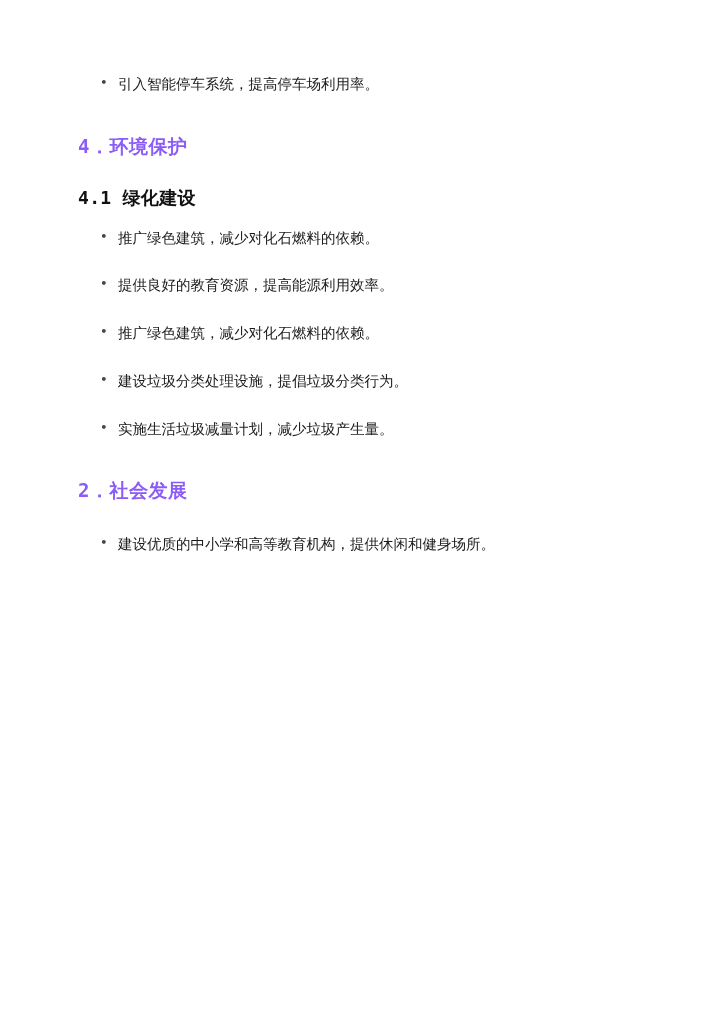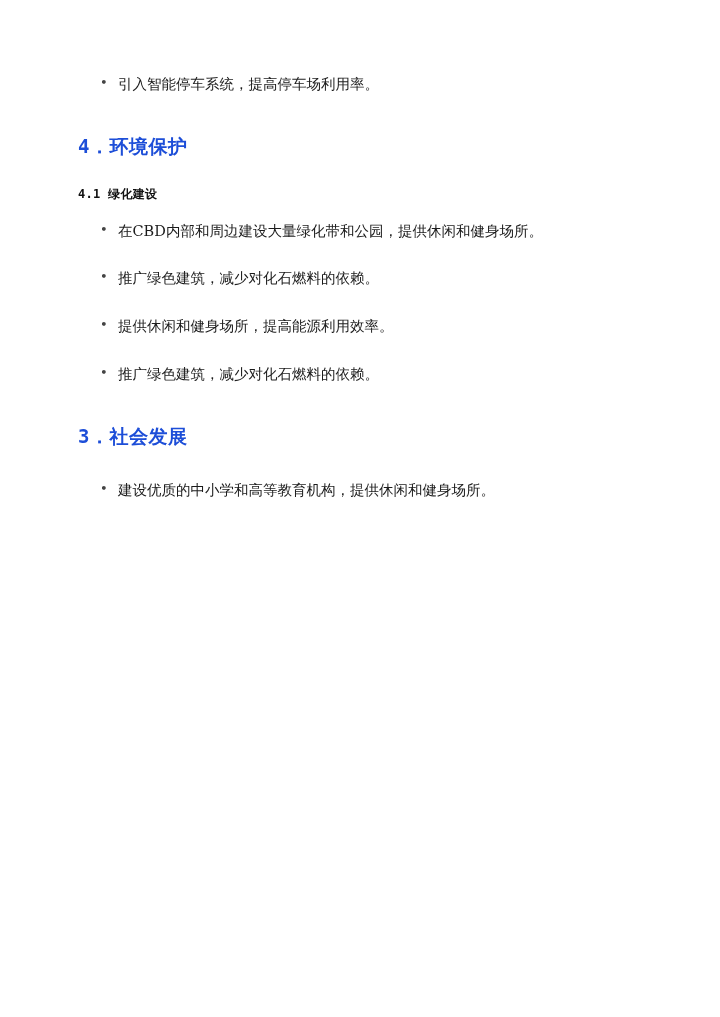--- a/index.html
+++ b/index.html
@@ -24,25 +24,25 @@
   }
   .doc-body {
     width: 100%;
   }
   h2.heading-1 {
     font-family: "DejaVu Sans Mono", monospace;
     font-size: 19px;
     font-weight: bold;
     letter-spacing: 0.5px;
     margin: 34px 0 26px 0;
-    color: #1d4ed8;
+    color: #8b5cf6;
   }
   h3.heading-2 {
     font-family: "DejaVu Sans Mono", monospace;
-    font-size: 12px;
+    font-size: 18px;
     font-weight: bold;
     letter-spacing: 0.3px;
     margin: 26px 0 14px 0;
     color: #111111;
   }
   ul.bullet-list {
     list-style: none;
     margin: 0 0 6px 0;
     padding: 0;
   }
@@ -74,25 +74,28 @@
 <body>
 
 <div class="page">
   <div class="doc-body">
       <ul class="bullet-list">
         <li class="first-item">引入智能停车系统，提高停车场利用率。</li>
       </ul>
       <h2 class="heading-1">4．环境保护</h2>
       <h3 class="heading-2">4.1 绿化建设</h3>
       <ul class="bullet-list">
-        <li>在CBD内部和周边建设大量绿化带和公园，提供休闲和健身场所。</li>
         <li>推广绿色建筑，减少对化石燃料的依赖。</li>
       </ul>
       <ul class="bullet-list">
-        <li>提供休闲和健身场所，提高能源利用效率。</li>
+        <li>提供良好的教育资源，提高能源利用效率。</li>
         <li>推广绿色建筑，减少对化石燃料的依赖。</li>
       </ul>
-      <h2 class="heading-1">3．社会发展</h2>
+      <ul class="bullet-list">
+        <li>建设垃圾分类处理设施，提倡垃圾分类行为。</li>
+        <li>实施生活垃圾减量计划，减少垃圾产生量。</li>
+      </ul>
+      <h2 class="heading-1">2．社会发展</h2>
       <ul class="bullet-list">
         <li>建设优质的中小学和高等教育机构，提供休闲和健身场所。</li>
       </ul>
     </div>
 </div>
 
 </body></html>

